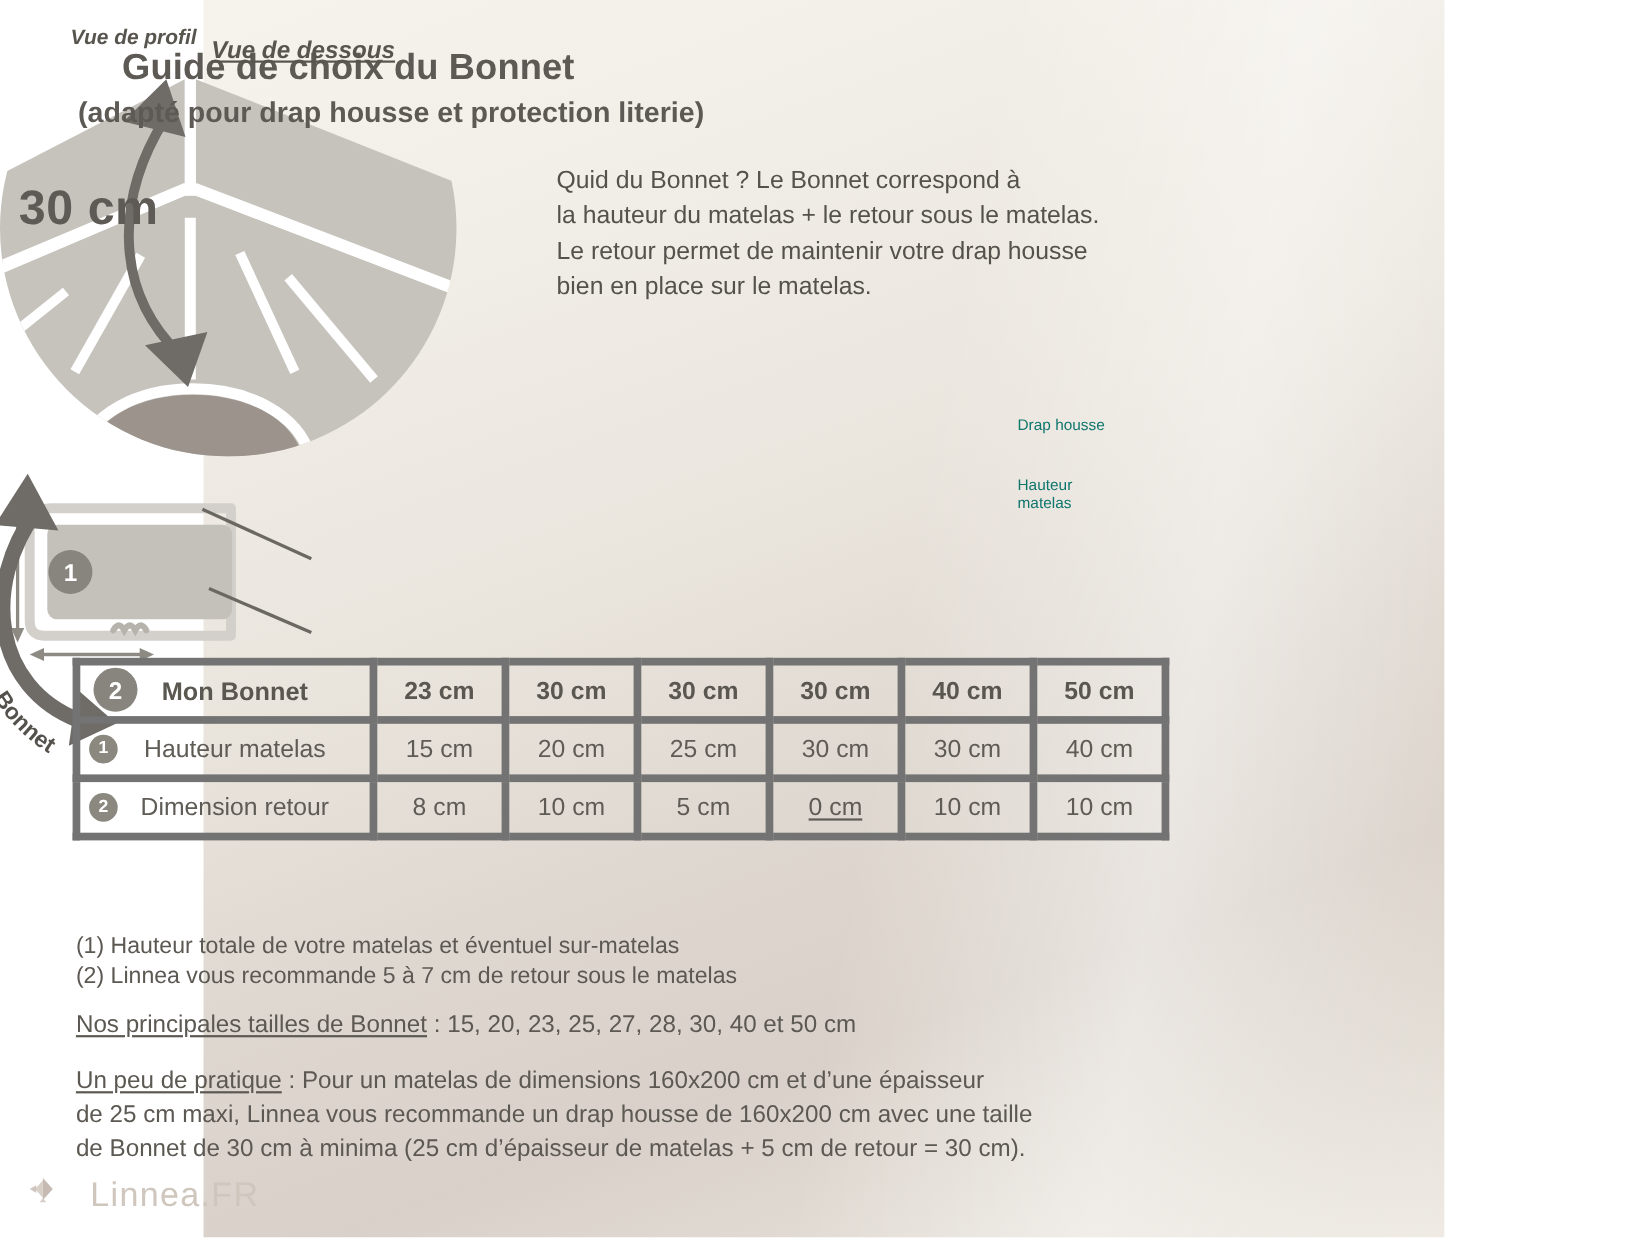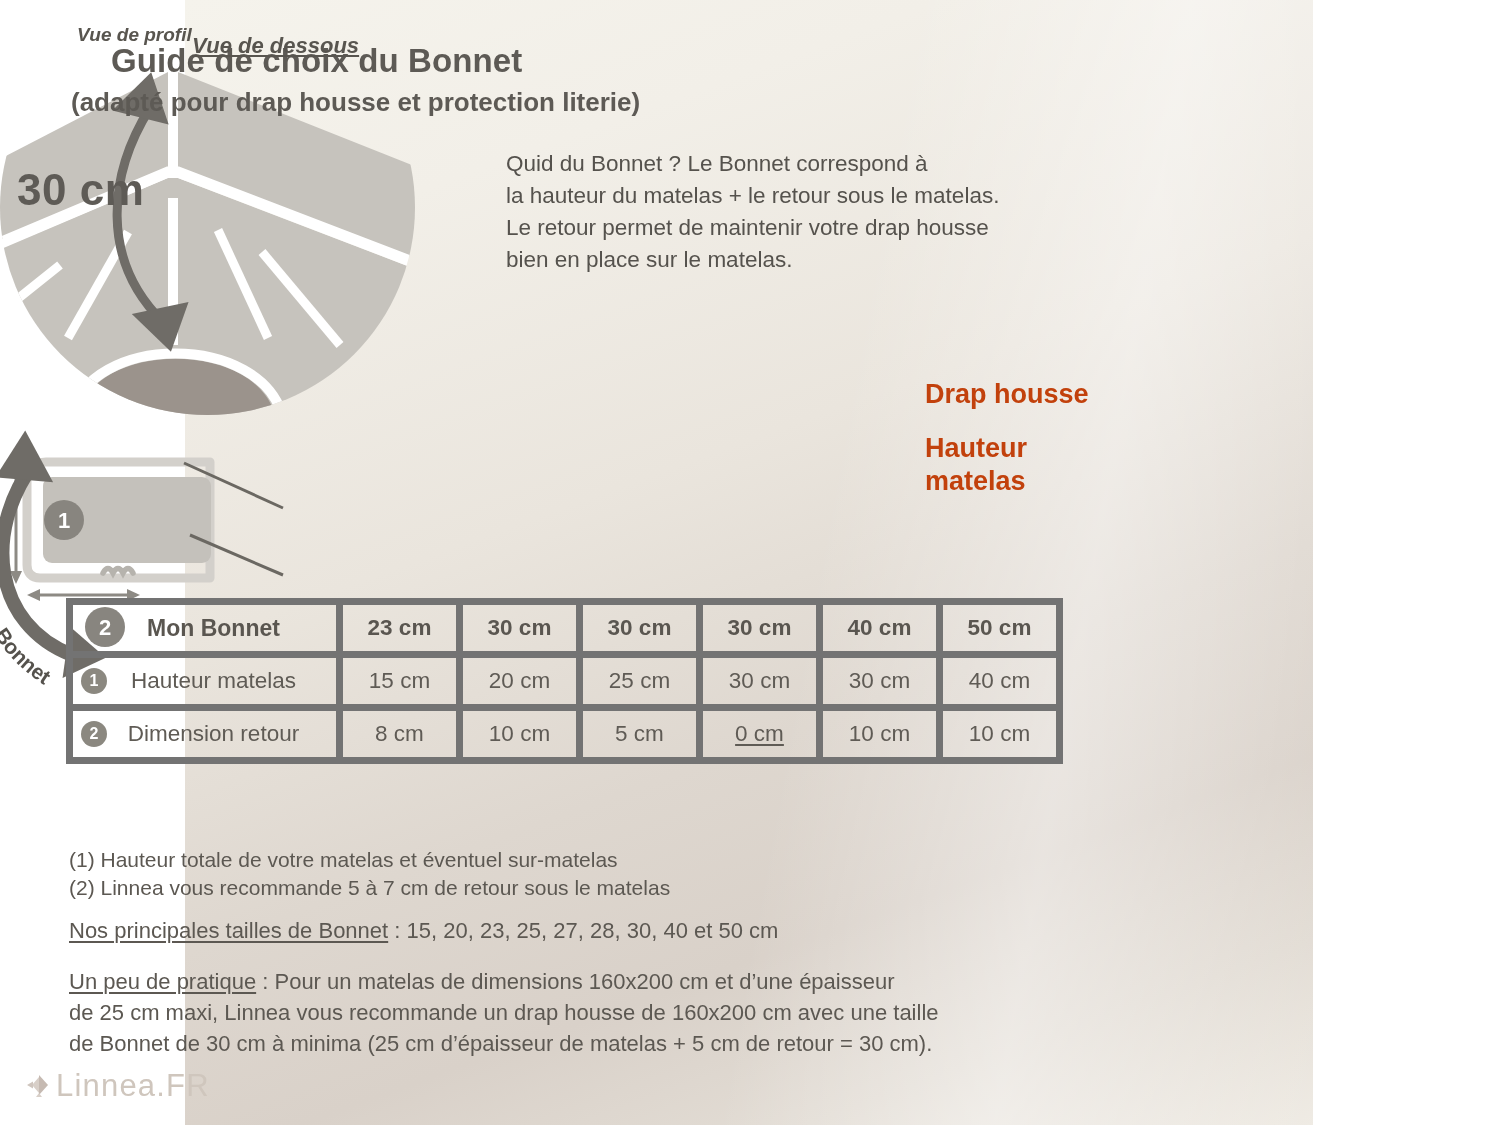--- a/index.html
+++ b/index.html
@@ -66,22 +66,22 @@
   #label-profil  { left: 700px; top: 173px; font-size: 19px; }
 
   #thirty-cm {
     position: absolute; left: 17px; top: 165px;
     font-size: 44px; font-weight: bold; color: #5e5b56;
     letter-spacing: 0.5px;
   }
 
   
   .callout {
-    position: absolute; font-size: 27px; font-weight: bold;
-    color: #c2410c; line-height: 1.22; white-space: pre-line;
+    position: absolute; font-size: 14px; font-weight: normal;
+    color: #0f766e; line-height: 1.22; white-space: pre-line;
   }
   #callout-drap { left: 925px; top: 378px; }
   #callout-haut { left: 925px; top: 432px; }
 
   
   #table-wrap { position: absolute; left: 66px; top: 598px; width: 997px; }
   table.bonnet {
     border-collapse: collapse; width: 997px;
     table-layout: fixed;
   }
@@ -113,21 +113,21 @@
   }
 
   
   .foot { position: absolute; left: 69px; color: #5c5852; font-size: 21px; line-height: 1.32; }
   #foot-notes { top: 846px; }
   #foot-sizes { top: 916px; font-size: 22px; }
   #foot-pratique { top: 966px; font-size: 22px; line-height: 1.42; width: 1010px; }
   .u { text-decoration: underline; text-underline-offset: 3px; }
 
   
-  #logo { position: absolute; left: 25px; top: 1068px; display: flex; align-items: center; gap: 3px; }
+  #logo { position: absolute; left: 25px; top: 1068px; display: flex; align-items: flex-start; gap: 29px; }
   #logo-text { font-size: 31px; color: #cfc6bd; letter-spacing: 1.2px; }
   #logo-mark { width: 28px; height: 28px; position: relative; }
 </style>
 </head>
 <body>
 
 <div id="stage">
   <div id="panel"></div>
 
   <div id="content">
@@ -216,21 +216,21 @@
         <circle cx="105" cy="212" r="20" fill="#88857f"></circle>
         <text x="105" y="220" text-anchor="middle" font-family="Liberation Sans, sans-serif" font-size="22" font-weight="bold" fill="#ffffff">2</text>
 
         <defs>
           <path id="arcPath" d="M -26 108 C -38 186 -2 262 92 292"></path>
         </defs>
         <text font-family="Liberation Sans, sans-serif" font-size="21" font-weight="bold" fill="#55524d">
           <textPath href="#arcPath" startOffset="2">Dimension Bonnet</textPath>
         </text>
       </svg>
-      <div class="diagram-label" id="label-profil" style="left:77px;top:24px;">Vue de profil</div>
+      <div class="diagram-label" id="label-profil" style="left:64px;top:24px;">Vue de profil</div>
     </div>
 
     <div class="callout" id="callout-drap">Drap housse</div>
     <div class="callout" id="callout-haut">Hauteur
 matelas</div>
 
     <div id="table-wrap">
       <table class="bonnet">
         <tbody id="table-body">
             <tr class="hdr">

